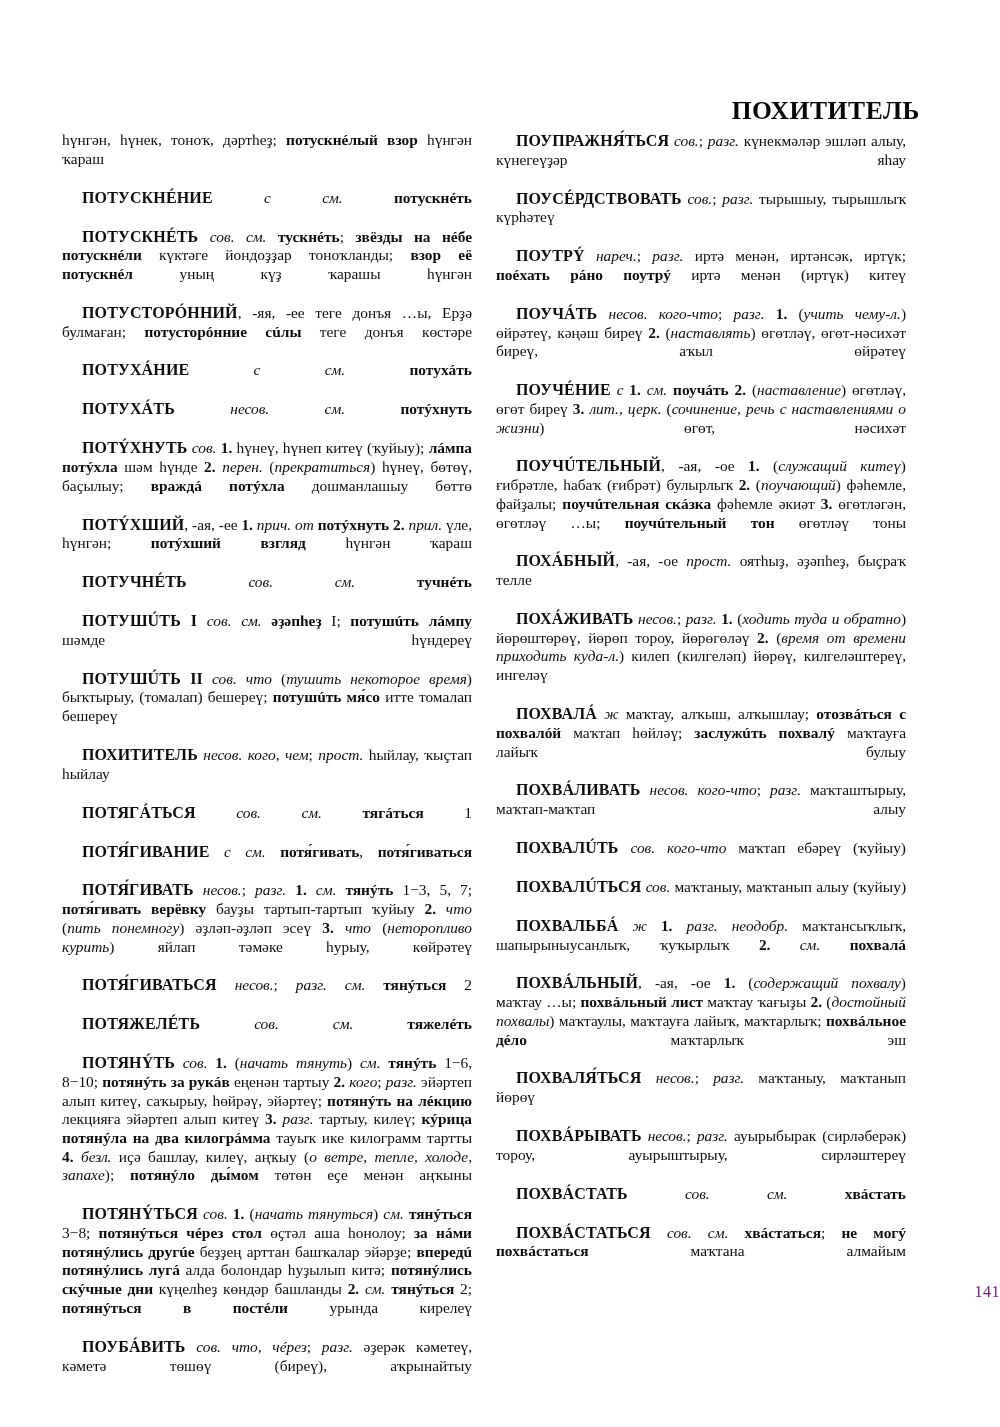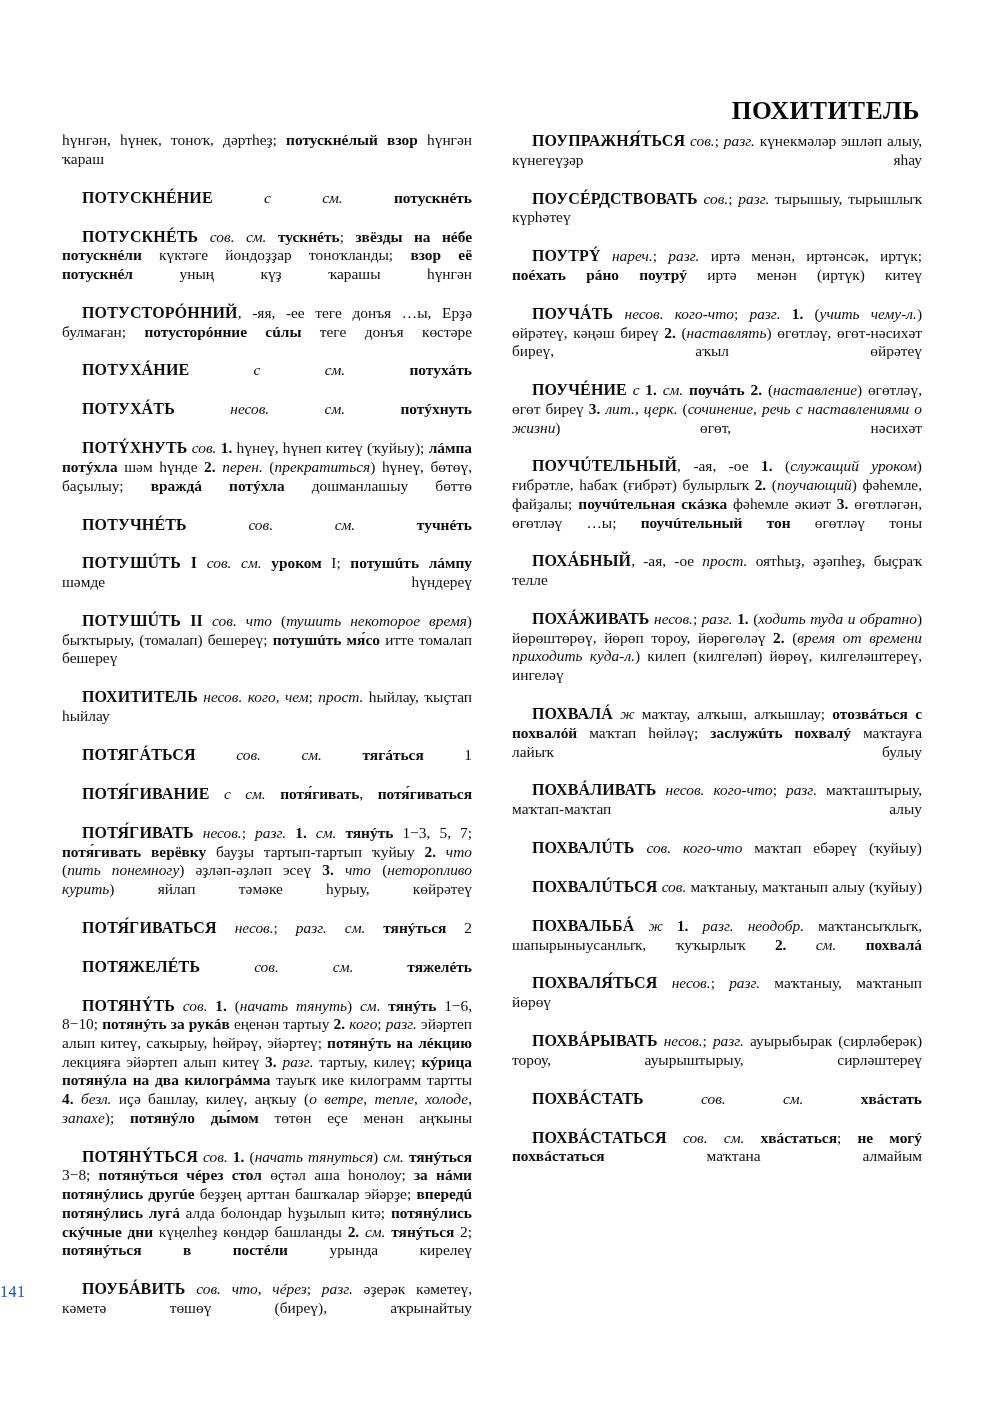--- a/index.html
+++ b/index.html
@@ -46,21 +46,21 @@
 
   
   .columns {
     position: absolute;
     top: 131px;
     left: 62px;
     width: 858px;
     height: 1160px;
     display: flex;
     flex-direction: row;
-    gap: 40px;
+    gap: 24px;
     align-items: flex-start;
   }
   .col {
     width: 410px;
     flex: 0 0 410px;
   }
   .col-right { width: 410px; flex: 0 0 410px; }
 
   
   .blk {
@@ -81,24 +81,24 @@
     font-size: 16px;
     letter-spacing: 0.15px;
   }
 
   
   .folio {
     position: absolute;
     top: 1283px;
     left: 0;
     width: 1000px;
-    text-align: left;
+    text-align: right;
     font-size: 16px;
     letter-spacing: 0.5px;
-    color: #1d4ed8;
+    color: #701a75;
   }
 
   
   .blk::after {
     content: "";
     display: inline-block;
     width: 100%;
   }
 </style>
 </head>
@@ -112,47 +112,49 @@
 
   <div class="columns">
     <div class="col col-left" id="col-left">
         <p class="blk noind">һүнгән, һүнек, тоноҡ, дәртһеҙ; <b>потускнéлый взор</b> һүнгән ҡараш</p>
         <p class="blk ind"><span class="hw">ПОТУСКНÉНИЕ</span> <i>с см.</i> <b>потускнéть</b></p>
         <p class="blk ind"><span class="hw">ПОТУСКНÉТЬ</span> <i>сов. см.</i> <b>тускнéть</b>; <b>звёзды на нéбе потускнéли</b> күктәге йондоҙҙар тоноҡланды; <b>взор её потускнéл</b> уның күҙ ҡарашы һүнгән</p>
         <p class="blk ind"><span class="hw">ПОТУСТОРÓННИЙ</span>, -яя, -ее теге донъя …ы, Ерҙә булмаған; <b>потусторóнние сúлы</b> теге донъя көстәре</p>
         <p class="blk ind"><span class="hw">ПОТУХÁНИЕ</span> <i>с см.</i> <b>потухáть</b></p>
         <p class="blk ind"><span class="hw">ПОТУХÁТЬ</span> <i>несов. см.</i> <b>потýхнуть</b></p>
         <p class="blk ind"><span class="hw">ПОТÝХНУТЬ</span> <i>сов.</i> <b>1.</b> һүнеү, һүнеп китеү (ҡуйыу); <b>лáмпа потýхла</b> шәм һүнде <b>2.</b> <i>перен.</i> (<i>прекратиться</i>) һүнеү, бөтөү, баҫылыу; <b>враждá потýхла</b> дошманлашыу бөттө</p>
+        <p class="blk ind"><span class="hw">ПОТÝХШИЙ</span>, -ая, -ее <b>1.</b> <i>прич. от</i> <b>потýхнуть</b> <b>2.</b> <i>прил.</i> үле, һүнгән; <b>потýхший взгляд</b> һүнгән ҡараш</p>
         <p class="blk ind"><span class="hw">ПОТУЧНÉТЬ</span> <i>сов. см.</i> <b>тучнéть</b></p>
-        <p class="blk ind"><span class="hw">ПОТУШÚТЬ I</span> <i>сов. см.</i> <b>уроком</b> I; <b>потушúть лáмпу</b> шәмде һүндереү</p>
+        <p class="blk ind"><span class="hw">ПОТУШÚТЬ I</span> <i>сов. см.</i> <b>әҙәпһеҙ</b> I; <b>потушúть лáмпу</b> шәмде һүндереү</p>
         <p class="blk ind"><span class="hw">ПОТУШÚТЬ II</span> <i>сов. что</i> (<i>тушить некоторое время</i>) быҡтырыу, (томалап) бешереү; <b>потушúть мя́со</b> итте томалап бешереү</p>
         <p class="blk ind"><span class="hw">ПОХИТИТЕЛЬ</span> <i>несов. кого, чем</i>; <i>прост.</i> һыйлау, ҡыҫтап һыйлау</p>
         <p class="blk ind"><span class="hw">ПОТЯГÁТЬСЯ</span> <i>сов. см.</i> <b>тягáться</b> 1</p>
         <p class="blk ind"><span class="hw">ПОТЯ́ГИВАНИЕ</span> <i>с см.</i> <b>потя́гивать</b>, <b>потя́гиваться</b></p>
         <p class="blk ind"><span class="hw">ПОТЯ́ГИВАТЬ</span> <i>несов.</i>; <i>разг.</i> <b>1.</b> <i>см.</i> <b>тянýть</b> 1−3, 5, 7; <b>потя́гивать верёвку</b> бауҙы тартып-тартып ҡуйыу <b>2.</b> <i>что</i> (<i>пить понемногу</i>) әҙләп-әҙләп эсеү <b>3.</b> <i>что</i> (<i>неторопливо курить</i>) яйлап тәмәке һурыу, көйрәтеү</p>
         <p class="blk ind"><span class="hw">ПОТЯ́ГИВАТЬСЯ</span> <i>несов.</i>; <i>разг. см.</i> <b>тянýться</b> 2</p>
         <p class="blk ind"><span class="hw">ПОТЯЖЕЛÉТЬ</span> <i>сов. см.</i> <b>тяжелéть</b></p>
         <p class="blk ind"><span class="hw">ПОТЯНÝТЬ</span> <i>сов.</i> <b>1.</b> (<i>начать тянуть</i>) <i>см.</i> <b>тянýть</b> 1−6, 8−10; <b>потянýть за рукáв</b> еңенән тартыу <b>2.</b> <i>кого</i>; <i>разг.</i> эйәртеп алып китеү, саҡырыу, һөйрәү, эйәртеү; <b>потянýть на лéкцию</b> лекцияға эйәртеп алып китеү <b>3.</b> <i>разг.</i> тартыу, килеү; <b>кýрица потянýла на два килогрáмма</b> тауыҡ ике килограмм тартты <b>4.</b> <i>безл.</i> иҫә башлау, килеү, аңҡыу (<i>о ветре, тепле, холоде, запахе</i>); <b>потянýло ды́мом</b> төтөн еҫе менән аңҡыны</p>
         <p class="blk ind"><span class="hw">ПОТЯНÝТЬСЯ</span> <i>сов.</i> <b>1.</b> (<i>начать тянуться</i>) <i>см.</i> <b>тянýться</b> 3−8; <b>потянýться чéрез стол</b> өҫтәл аша һонолоу; <b>за нáми потянýлись другúе</b> беҙҙең арттан башҡалар эйәрҙе; <b>впередú потянýлись лугá</b> алда болондар һуҙылып китә; <b>потянýлись скýчные дни</b> күңелһеҙ көндәр башланды <b>2.</b> <i>см.</i> <b>тянýться</b> 2; <b>потянýться в постéли</b> урында кирелеү</p>
         <p class="blk ind"><span class="hw">ПОУБÁВИТЬ</span> <i>сов. что, чéрез</i>; <i>разг.</i> әҙерәк кәметеү, кәметә төшөү (биреү), аҡрынайтыу</p>
       </div>
     <div class="col col-right" id="col-right">
         <p class="blk ind"><span class="hw">ПОУПРАЖНЯ́ТЬСЯ</span> <i>сов.</i>; <i>разг.</i> күнекмәләр эшләп алыу, күнегеүҙәр яһау</p>
         <p class="blk ind"><span class="hw">ПОУСÉРДСТВОВАТЬ</span> <i>сов.</i>; <i>разг.</i> тырышыу, тырышлыҡ күрһәтеү</p>
         <p class="blk ind"><span class="hw">ПОУТРÝ</span> <i>нареч.</i>; <i>разг.</i> иртә менән, иртәнсәк, иртүк; <b>поéхать рáно поутрý</b> иртә менән (иртүк) китеү</p>
         <p class="blk ind"><span class="hw">ПОУЧÁТЬ</span> <i>несов. кого-что</i>; <i>разг.</i> <b>1.</b> (<i>учить чему-л.</i>) өйрәтеү, кәңәш биреү <b>2.</b> (<i>наставлять</i>) өгөтләү, өгөт-нәсихәт биреү, аҡыл өйрәтеү</p>
         <p class="blk ind"><span class="hw">ПОУЧÉНИЕ</span> <i>с</i> <b>1.</b> <i>см.</i> <b>поучáть</b> <b>2.</b> (<i>наставление</i>) өгөтләү, өгөт биреү <b>3.</b> <i>лит., церк.</i> (<i>сочинение, речь с наставлениями о жизни</i>) өгөт, нәсихәт</p>
-        <p class="blk ind"><span class="hw">ПОУЧÚТЕЛЬНЫЙ</span>, -ая, -ое <b>1.</b> (<i>служащий уроком</i>) ғибрәтле, һабаҡ (ғибрәт) булырлыҡ <b>2.</b> (<i>поучающий</i>) фәһемле, файҙалы; <b>поучúтельная скáзка</b> фәһемле әкиәт <b>3.</b> өгөтләгән, өгөтләү …ы; <b>поучúтельный тон</b> өгөтләү тоны</p>
+        <p class="blk ind"><span class="hw">ПОУЧÚТЕЛЬНЫЙ</span>, -ая, -ое <b>1.</b> (<i>служащий китеү</i>) ғибрәтле, һабаҡ (ғибрәт) булырлыҡ <b>2.</b> (<i>поучающий</i>) фәһемле, файҙалы; <b>поучúтельная скáзка</b> фәһемле әкиәт <b>3.</b> өгөтләгән, өгөтләү …ы; <b>поучúтельный тон</b> өгөтләү тоны</p>
         <p class="blk ind"><span class="hw">ПОХÁБНЫЙ</span>, -ая, -ое <i>прост.</i> оятһыҙ, әҙәпһеҙ, быҫраҡ телле</p>
         <p class="blk ind"><span class="hw">ПОХÁЖИВАТЬ</span> <i>несов.</i>; <i>разг.</i> <b>1.</b> (<i>ходить туда и обратно</i>) йөрөштөрөү, йөрөп тороу, йөрөгөләү <b>2.</b> (<i>время от времени приходить куда-л.</i>) килеп (килгеләп) йөрөү, килгеләштереү, ингеләү</p>
         <p class="blk ind"><span class="hw">ПОХВАЛÁ</span> <i>ж</i> маҡтау, алҡыш, алҡышлау; <b>отозвáться с похвалóй</b> маҡтап һөйләү; <b>заслужúть похвалý</b> маҡтауға лайыҡ булыу</p>
         <p class="blk ind"><span class="hw">ПОХВÁЛИВАТЬ</span> <i>несов. кого-что</i>; <i>разг.</i> маҡташтырыу, маҡтап-маҡтап алыу</p>
         <p class="blk ind"><span class="hw">ПОХВАЛÚТЬ</span> <i>сов. кого-что</i> маҡтап ебәреү (ҡуйыу)</p>
         <p class="blk ind"><span class="hw">ПОХВАЛÚТЬСЯ</span> <i>сов.</i> маҡтаныу, маҡтанып алыу (ҡуйыу)</p>
         <p class="blk ind"><span class="hw">ПОХВАЛЬБÁ</span> <i>ж</i> <b>1.</b> <i>разг. неодобр.</i> маҡтансыҡлыҡ, шапырыныусанлыҡ, ҡуҡырлыҡ <b>2.</b> <i>см.</i> <b>похвалá</b></p>
+        <p class="blk ind"><span class="hw">ПОХВÁЛЬНЫЙ</span>, -ая, -ое <b>1.</b> (<i>содержащий похвалу</i>) маҡтау …ы; <b>похвáльный лист</b> маҡтау ҡағыҙы <b>2.</b> (<i>достойный похвалы</i>) маҡтаулы, маҡтауға лайыҡ, маҡтарлыҡ; <b>похвáльное дéло</b> маҡтарлыҡ эш</p>
         <p class="blk ind"><span class="hw">ПОХВАЛЯ́ТЬСЯ</span> <i>несов.</i>; <i>разг.</i> маҡтаныу, маҡтанып йөрөү</p>
         <p class="blk ind"><span class="hw">ПОХВÁРЫВАТЬ</span> <i>несов.</i>; <i>разг.</i> ауырыбырак (сирләберәк) тороу, ауырыштырыу, сирләштереү</p>
         <p class="blk ind"><span class="hw">ПОХВÁСТАТЬ</span> <i>сов. см.</i> <b>хвáстать</b></p>
         <p class="blk ind"><span class="hw">ПОХВÁСТАТЬСЯ</span> <i>сов. см.</i> <b>хвáстаться</b>; <b>не могý похвáстаться</b> маҡтана алмайым</p>
       </div>
   </div>
 
   <div class="folio">141</div>
 
 </div>

